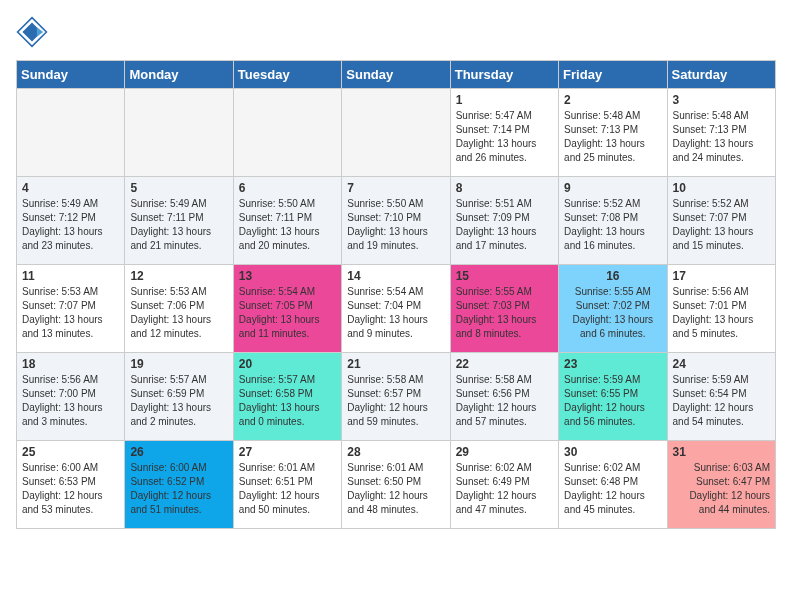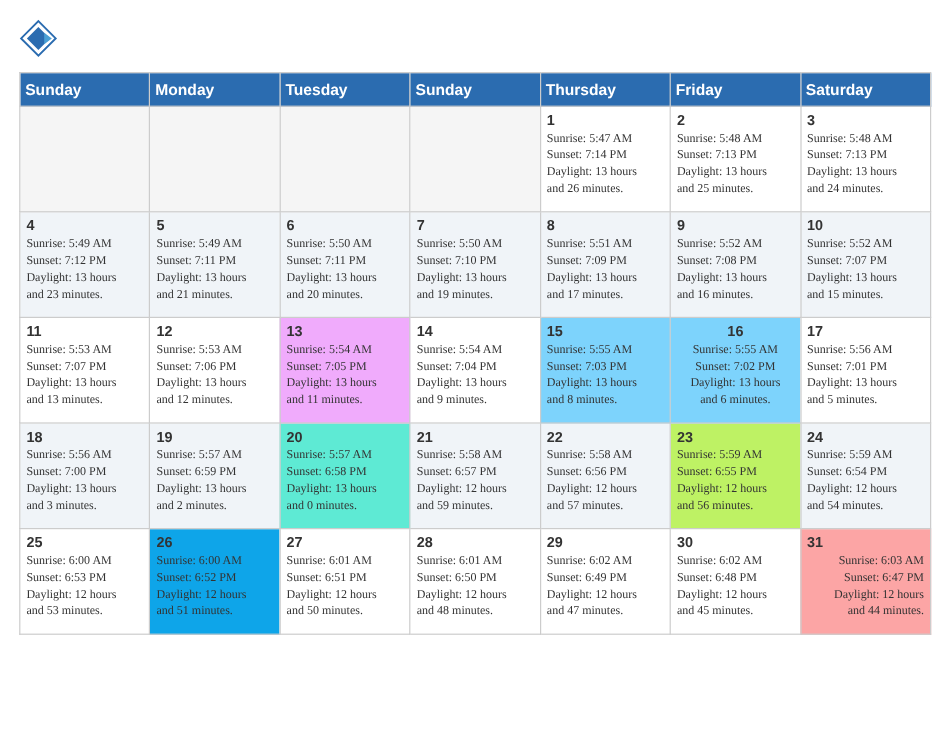--- a/index.html
+++ b/index.html
@@ -87,21 +87,20 @@
     .day-number {
       font-weight: bold;
       font-size: 12px;
       display: block;
       margin-bottom: 2px;
     }
     .day-info {
       font-size: 10px;
       line-height: 1.4;
       color: #333;
-      font-family: Liberation Serif, serif;
     }
   </style>
 </head>
 <body>
 
 <div class="header">
   <div class="logo">
     <svg class="logo-icon" viewBox="0 0 40 40">
       <polygon points="20,2 38,20 20,38 2,20" fill="none" stroke="#2b6cb0" stroke-width="2"></polygon>
       <polygon points="20,8 32,20 20,32 8,20" fill="#2b6cb0"></polygon>
@@ -217,35 +216,35 @@
 Daylight: 13 hours
 and 13 minutes.</div>
         </td>
         <td style="background: rgb(255, 255, 255);">
           <span class="day-number">12</span>
           <div class="day-info" style="white-space: pre-line;">Sunrise: 5:53 AM
 Sunset: 7:06 PM
 Daylight: 13 hours
 and 12 minutes.</div>
         </td>
-        <td style="background: #f0abfc; margin-top: 10px;">
+        <td style="background: #ec4899; margin-top: 10px;">
           <span class="day-number">13</span>
           <div class="day-info" style="white-space: pre-line;">Sunrise: 5:54 AM
 Sunset: 7:05 PM
 Daylight: 13 hours
 and 11 minutes.</div>
         </td>
         <td style="background: rgb(255, 255, 255);">
           <span class="day-number">14</span>
           <div class="day-info" style="white-space: pre-line;">Sunrise: 5:54 AM
 Sunset: 7:04 PM
 Daylight: 13 hours
 and 9 minutes.</div>
         </td>
-        <td style="background: #7dd3fc;">
+        <td style="background: #ec4899;">
           <span class="day-number">15</span>
           <div class="day-info" style="white-space: pre-line;">Sunrise: 5:55 AM
 Sunset: 7:03 PM
 Daylight: 13 hours
 and 8 minutes.</div>
         </td>
         <td style="background: #7dd3fc; text-align: center;">
           <span class="day-number">16</span>
           <div class="day-info" style="white-space: pre-line;">Sunrise: 5:55 AM
 Sunset: 7:02 PM
@@ -289,21 +288,21 @@
 Daylight: 12 hours
 and 59 minutes.</div>
         </td>
         <td style="background: rgb(240, 244, 248);">
           <span class="day-number">22</span>
           <div class="day-info" style="white-space: pre-line;">Sunrise: 5:58 AM
 Sunset: 6:56 PM
 Daylight: 12 hours
 and 57 minutes.</div>
         </td>
-        <td style="background: #bef264;">
+        <td style="background: #5eead4;">
           <span class="day-number">23</span>
           <div class="day-info" style="white-space: pre-line;">Sunrise: 5:59 AM
 Sunset: 6:55 PM
 Daylight: 12 hours
 and 56 minutes.</div>
         </td>
         <td style="background: rgb(240, 244, 248);">
           <span class="day-number">24</span>
           <div class="day-info" style="white-space: pre-line;">Sunrise: 5:59 AM
 Sunset: 6:54 PM

